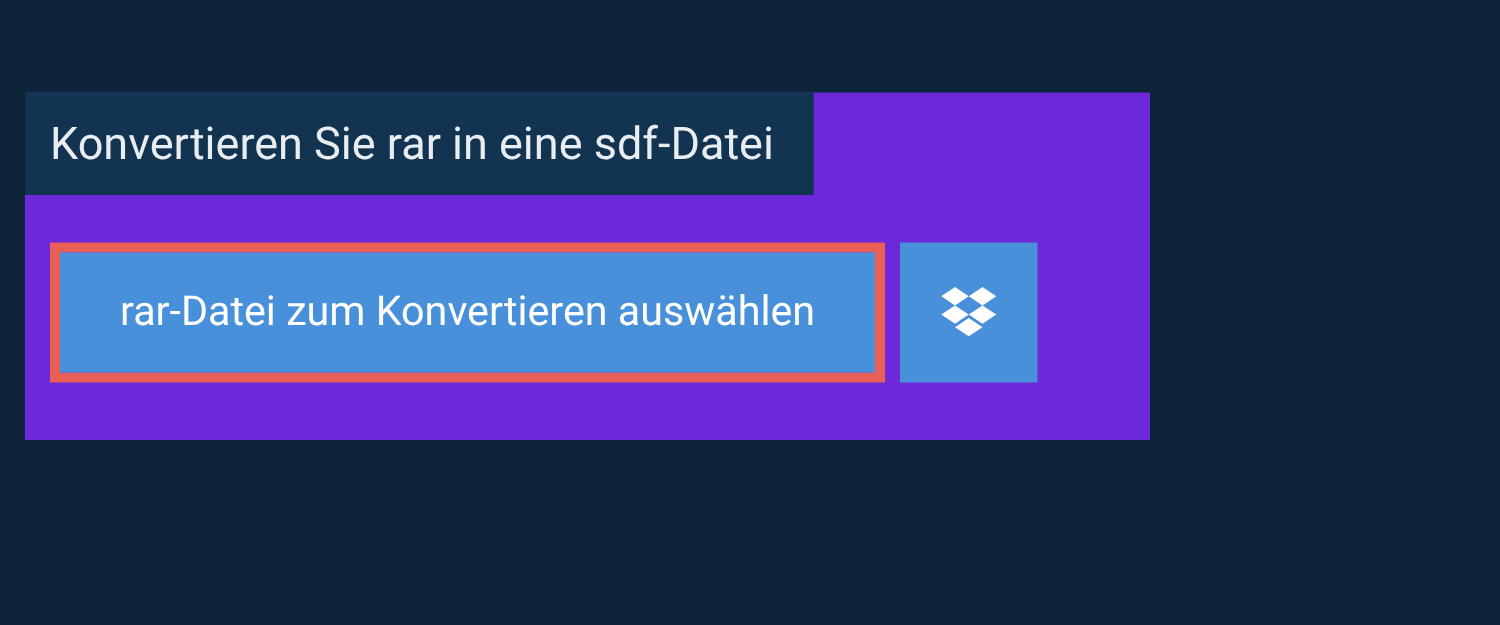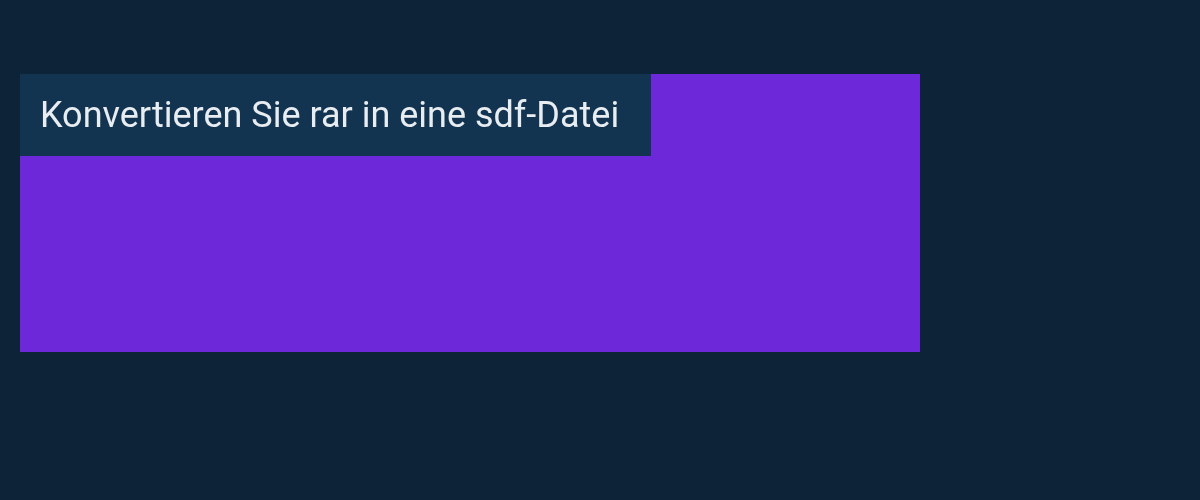--- a/index.html
+++ b/index.html
@@ -76,13 +76,25 @@
       fill: #ffffff;
     }
   </style>
 </head>
 <body>
 
 <div class="panel">
   <div class="title-bar">
     <div class="title-text">Konvertieren Sie rar in eine sdf-Datei</div>
   </div>
+  <div class="button-row">
+    <div class="select-file-outer">
+      <div class="select-file-button">rar-Datei zum Konvertieren auswählen</div>
+    </div>
+    <div class="dropbox-button">
+      <span>
+        <svg viewBox="0 0 24 24">
+            <path d="M6 2L12 6 6 10 0 6 6 2zM18 2l6 4-6 4-6-4 6-4zM0 14l6-4 6 4-6 4-6-4zM18 10l6 4-6 4-6-4 6-4zM6 19.5l6-4 6 4-6 4-6-4z"></path>
+          </svg>
+      </span>
+    </div>
+  </div>
 </div>
 
 </body></html>

